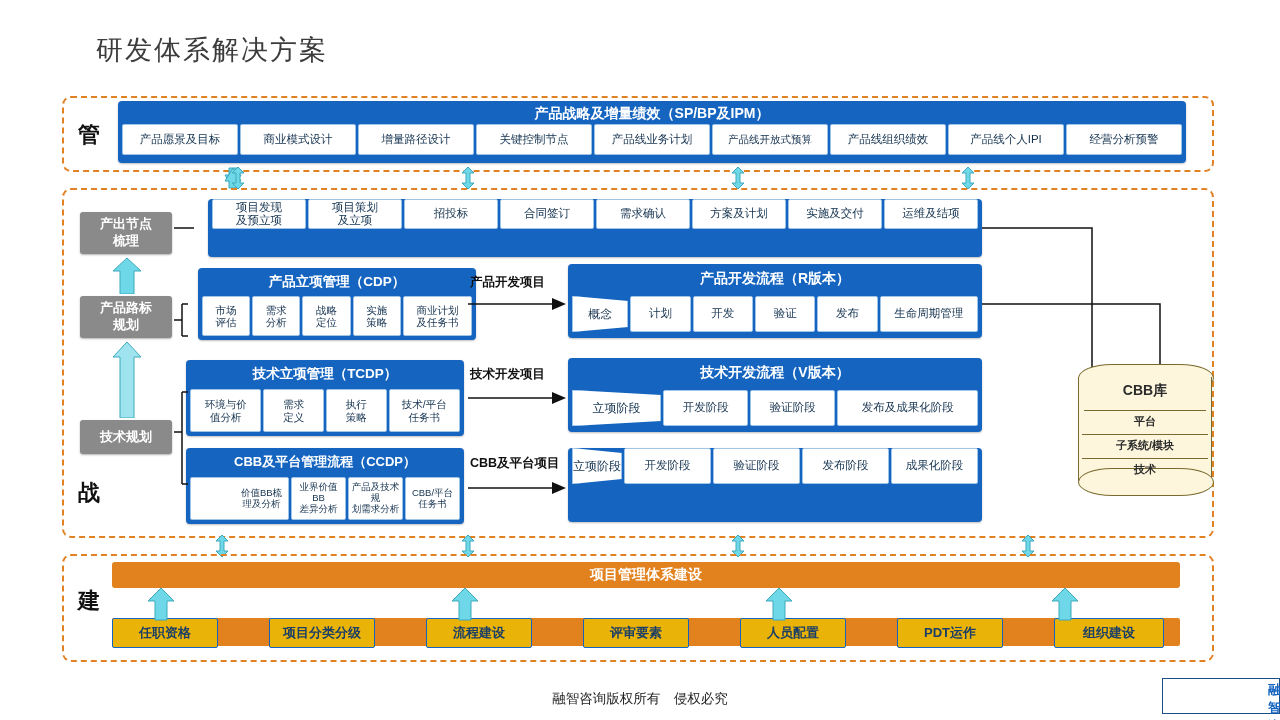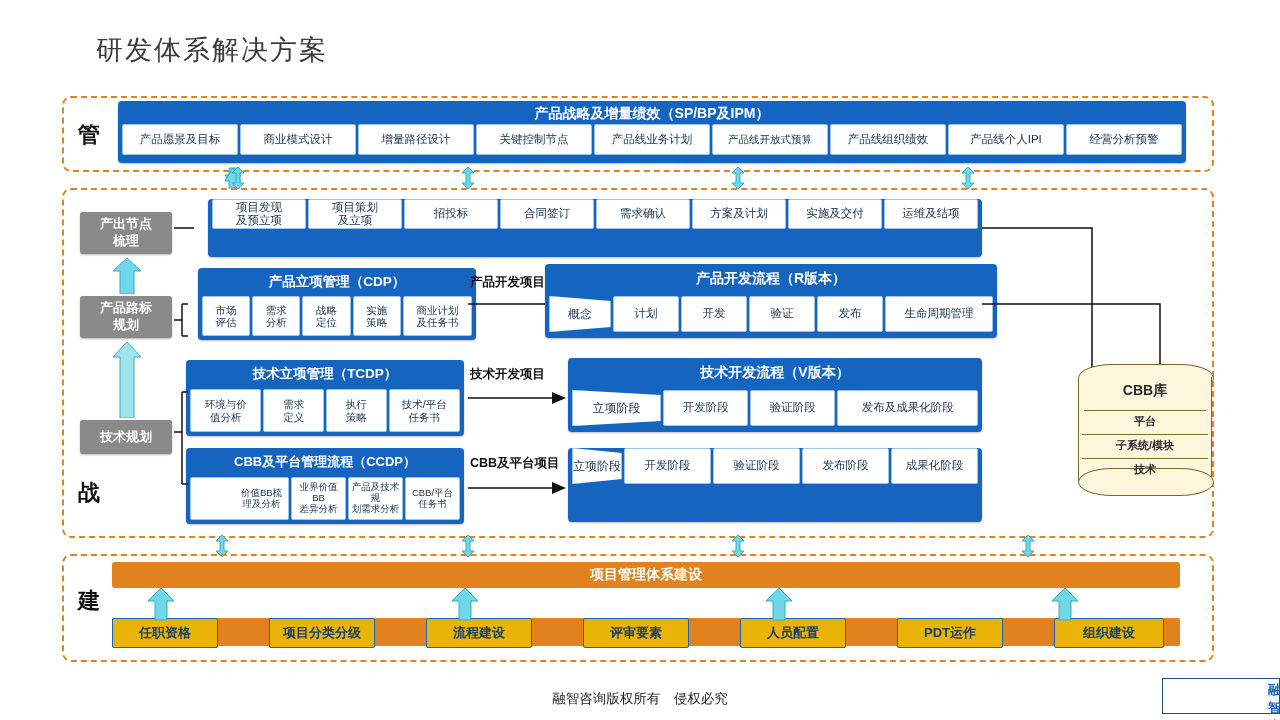--- a/index.html
+++ b/index.html
@@ -169,21 +169,21 @@
     <div class="cell small" style="white-space:pre-line;flex:1.5;">商业计划
 及任务书</div>
   </div>
 </div>
 <div class="abs midlabel" style="left:470px;top:274px;">产品开发项目</div>
 <svg class="abs" style="left:468px;top:294px;width:100px;height:20px;">
   <line x1="0" y1="10" x2="84" y2="10" stroke="#111" stroke-width="1.6"></line>
   <polygon points="84,4 98,10 84,16" fill="#111"></polygon>
 </svg>
 
-<div class="abs panel" style="left:545px;top:264px;width:452px;height:74px;">
+<div class="abs panel" style="left:568px;top:264px;width:414px;height:74px;">
   <div class="panel-title" style="font-size:14px;padding-top:6px;height:26px;">产品开发流程（R版本）</div>
   <div class="cells" style="height:40px;">
     <div class="trap" style="flex:1;">概念</div>
     <div class="cell">计划</div>
     <div class="cell">开发</div>
     <div class="cell">验证</div>
     <div class="cell">发布</div>
     <div class="cell" style="flex:1.7;">生命周期管理</div>
   </div>
 </div>

